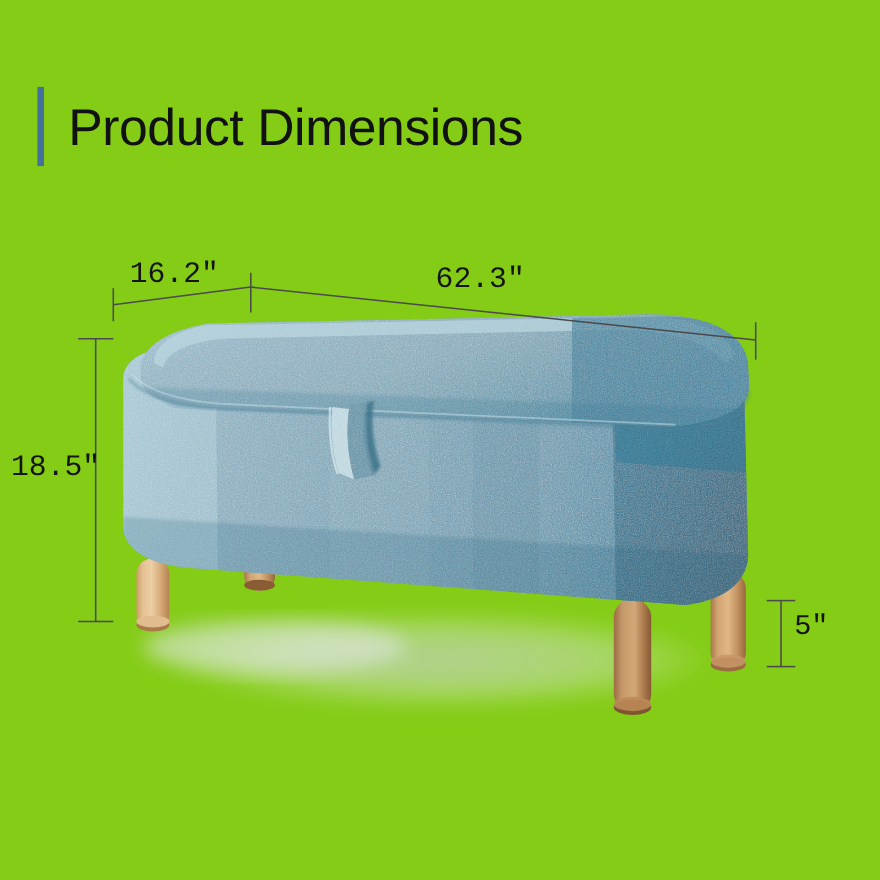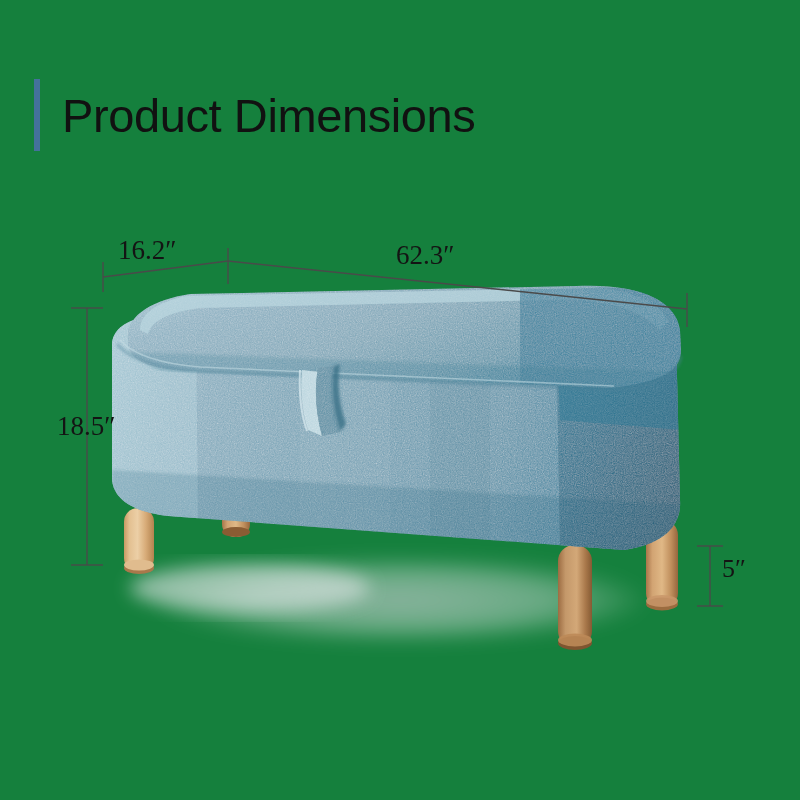--- a/index.html
+++ b/index.html
@@ -13,21 +13,21 @@
     position: relative;
     overflow: hidden;
     font-family: "Liberation Sans", sans-serif;
     color: #1a1a1a;
     -webkit-font-smoothing: antialiased;
   }
 
   #stage {
     position: absolute;
     inset: 0;
-    background: #15803d;
+    background: #84cc16;
   }
 
   
   #title-block {
     position: absolute;
     left: 34px;
     top: 78px;
     height: 74px;
     display: flex;
     align-items: center;
@@ -56,30 +56,30 @@
     width: 800px;
     height: 800px;
   }
   #illustration svg {
     display: block;
   }
 
   
   .dim-label {
     position: absolute;
-    font-family: Liberation Serif, serif;
+    font-family: Liberation Mono, monospace;
     font-size: 27px;
     font-weight: 400;
     color: #141414;
     white-space: nowrap;
     letter-spacing: 0px;
   }
   #label-depth  { left: 118px; top: 235px; }
   #label-width  { left: 396px; top: 240px; }
-  #label-height { left: 10px;  top: 411px; margin-left: 47px; }
+  #label-height { left: 10px;  top: 411px; }
   #label-leg    { left: 722px; top: 554px; font-size: 26px; }
 </style>
 </head>
 <body>
 
 <div id="stage">
 
   <div id="title-block">
     <div id="title-accent" style="background: rgb(68, 113, 155);"></div>
     <div id="page-title">Product Dimensions</div>

